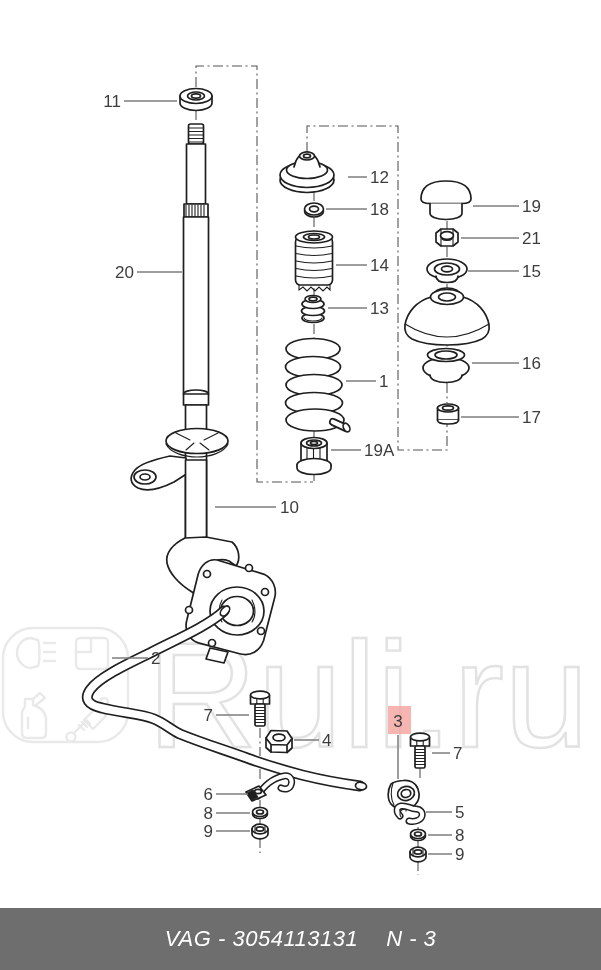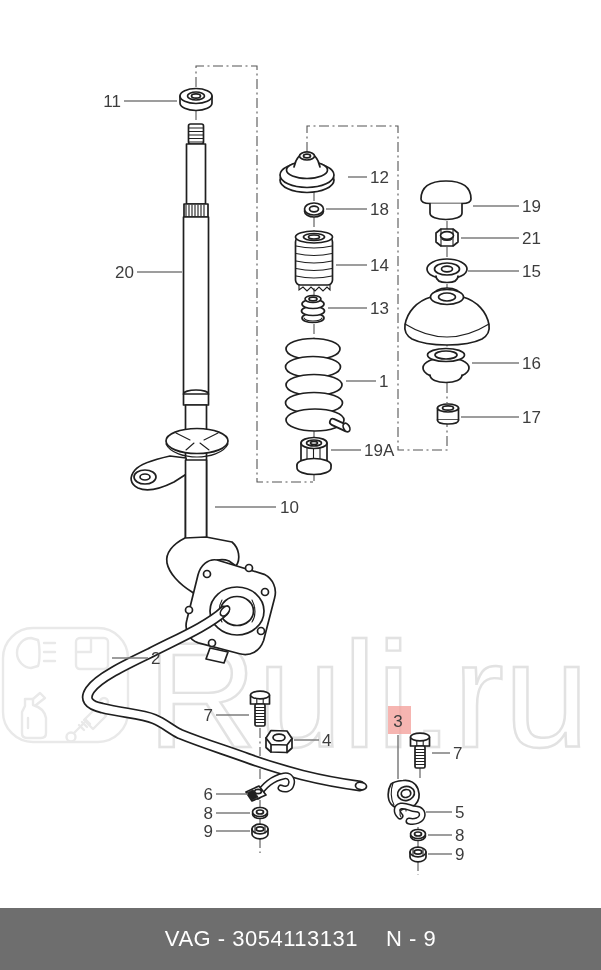--- a/index.html
+++ b/index.html
@@ -12,21 +12,21 @@
   .leader{stroke:#7c7c7c;stroke-width:1.5;}
   .cl{fill:none;stroke:#555555;stroke-width:1.1;stroke-dasharray:10 3.5 2 3.5;}
   .lbl{font-family:"Liberation Sans",sans-serif;font-size:17px;fill:#3d3d3d;}
   .wm-stroke{fill:none;stroke:#e2e2e2;stroke-width:2.4;}
   .wm-icon{fill:none;stroke:#e9e9e9;stroke-width:2.4;stroke-linejoin:round;stroke-linecap:round;}
   .tube-outer{fill:none;stroke:#1f1f1f;stroke-width:11;stroke-linecap:round;stroke-linejoin:round;}
   .tube-inner{fill:none;stroke:#ffffff;stroke-width:7.6;stroke-linecap:round;stroke-linejoin:round;}
   .clampband-o{fill:none;stroke:#1f1f1f;stroke-width:7;stroke-linecap:round;}
   .clampband-i{fill:none;stroke:#ffffff;stroke-width:4;stroke-linecap:round;}
   #footer{position:absolute;left:0;top:908px;width:601px;height:62px;background:#6e6e6e;
-          display:flex;align-items:center;justify-content:center;gap:28px;box-sizing:border-box;}
+          display:flex;align-items:center;justify-content:center;gap:28px;box-sizing:border-box;font-style:italic;}
   #footer span{color:#ffffff;font-size:22px;letter-spacing:0.5px;}
 </style>
 </head>
 <body>
 
 <div id="page">
 <svg width="601" height="908" viewBox="0 0 601 908">
 
   <g>
     <rect x="3" y="628" width="125" height="114" rx="30" class="wm-icon"></rect>
@@ -310,15 +310,15 @@
     <text class="lbl" x="213" y="800" text-anchor="end">6</text>
     <text class="lbl" x="213" y="819" text-anchor="end">8</text>
     <text class="lbl" x="213" y="837" text-anchor="end">9</text>
     <text class="lbl" x="455" y="841">8</text>
     <text class="lbl" x="455" y="860">9</text>
   </g>
 </svg>
 
 <div id="footer">
   <span>VAG - 3054113131</span>
-  <span>N - 9</span>
+  <span>N - 3</span>
 </div>
 </div>
 
 </body></html>

